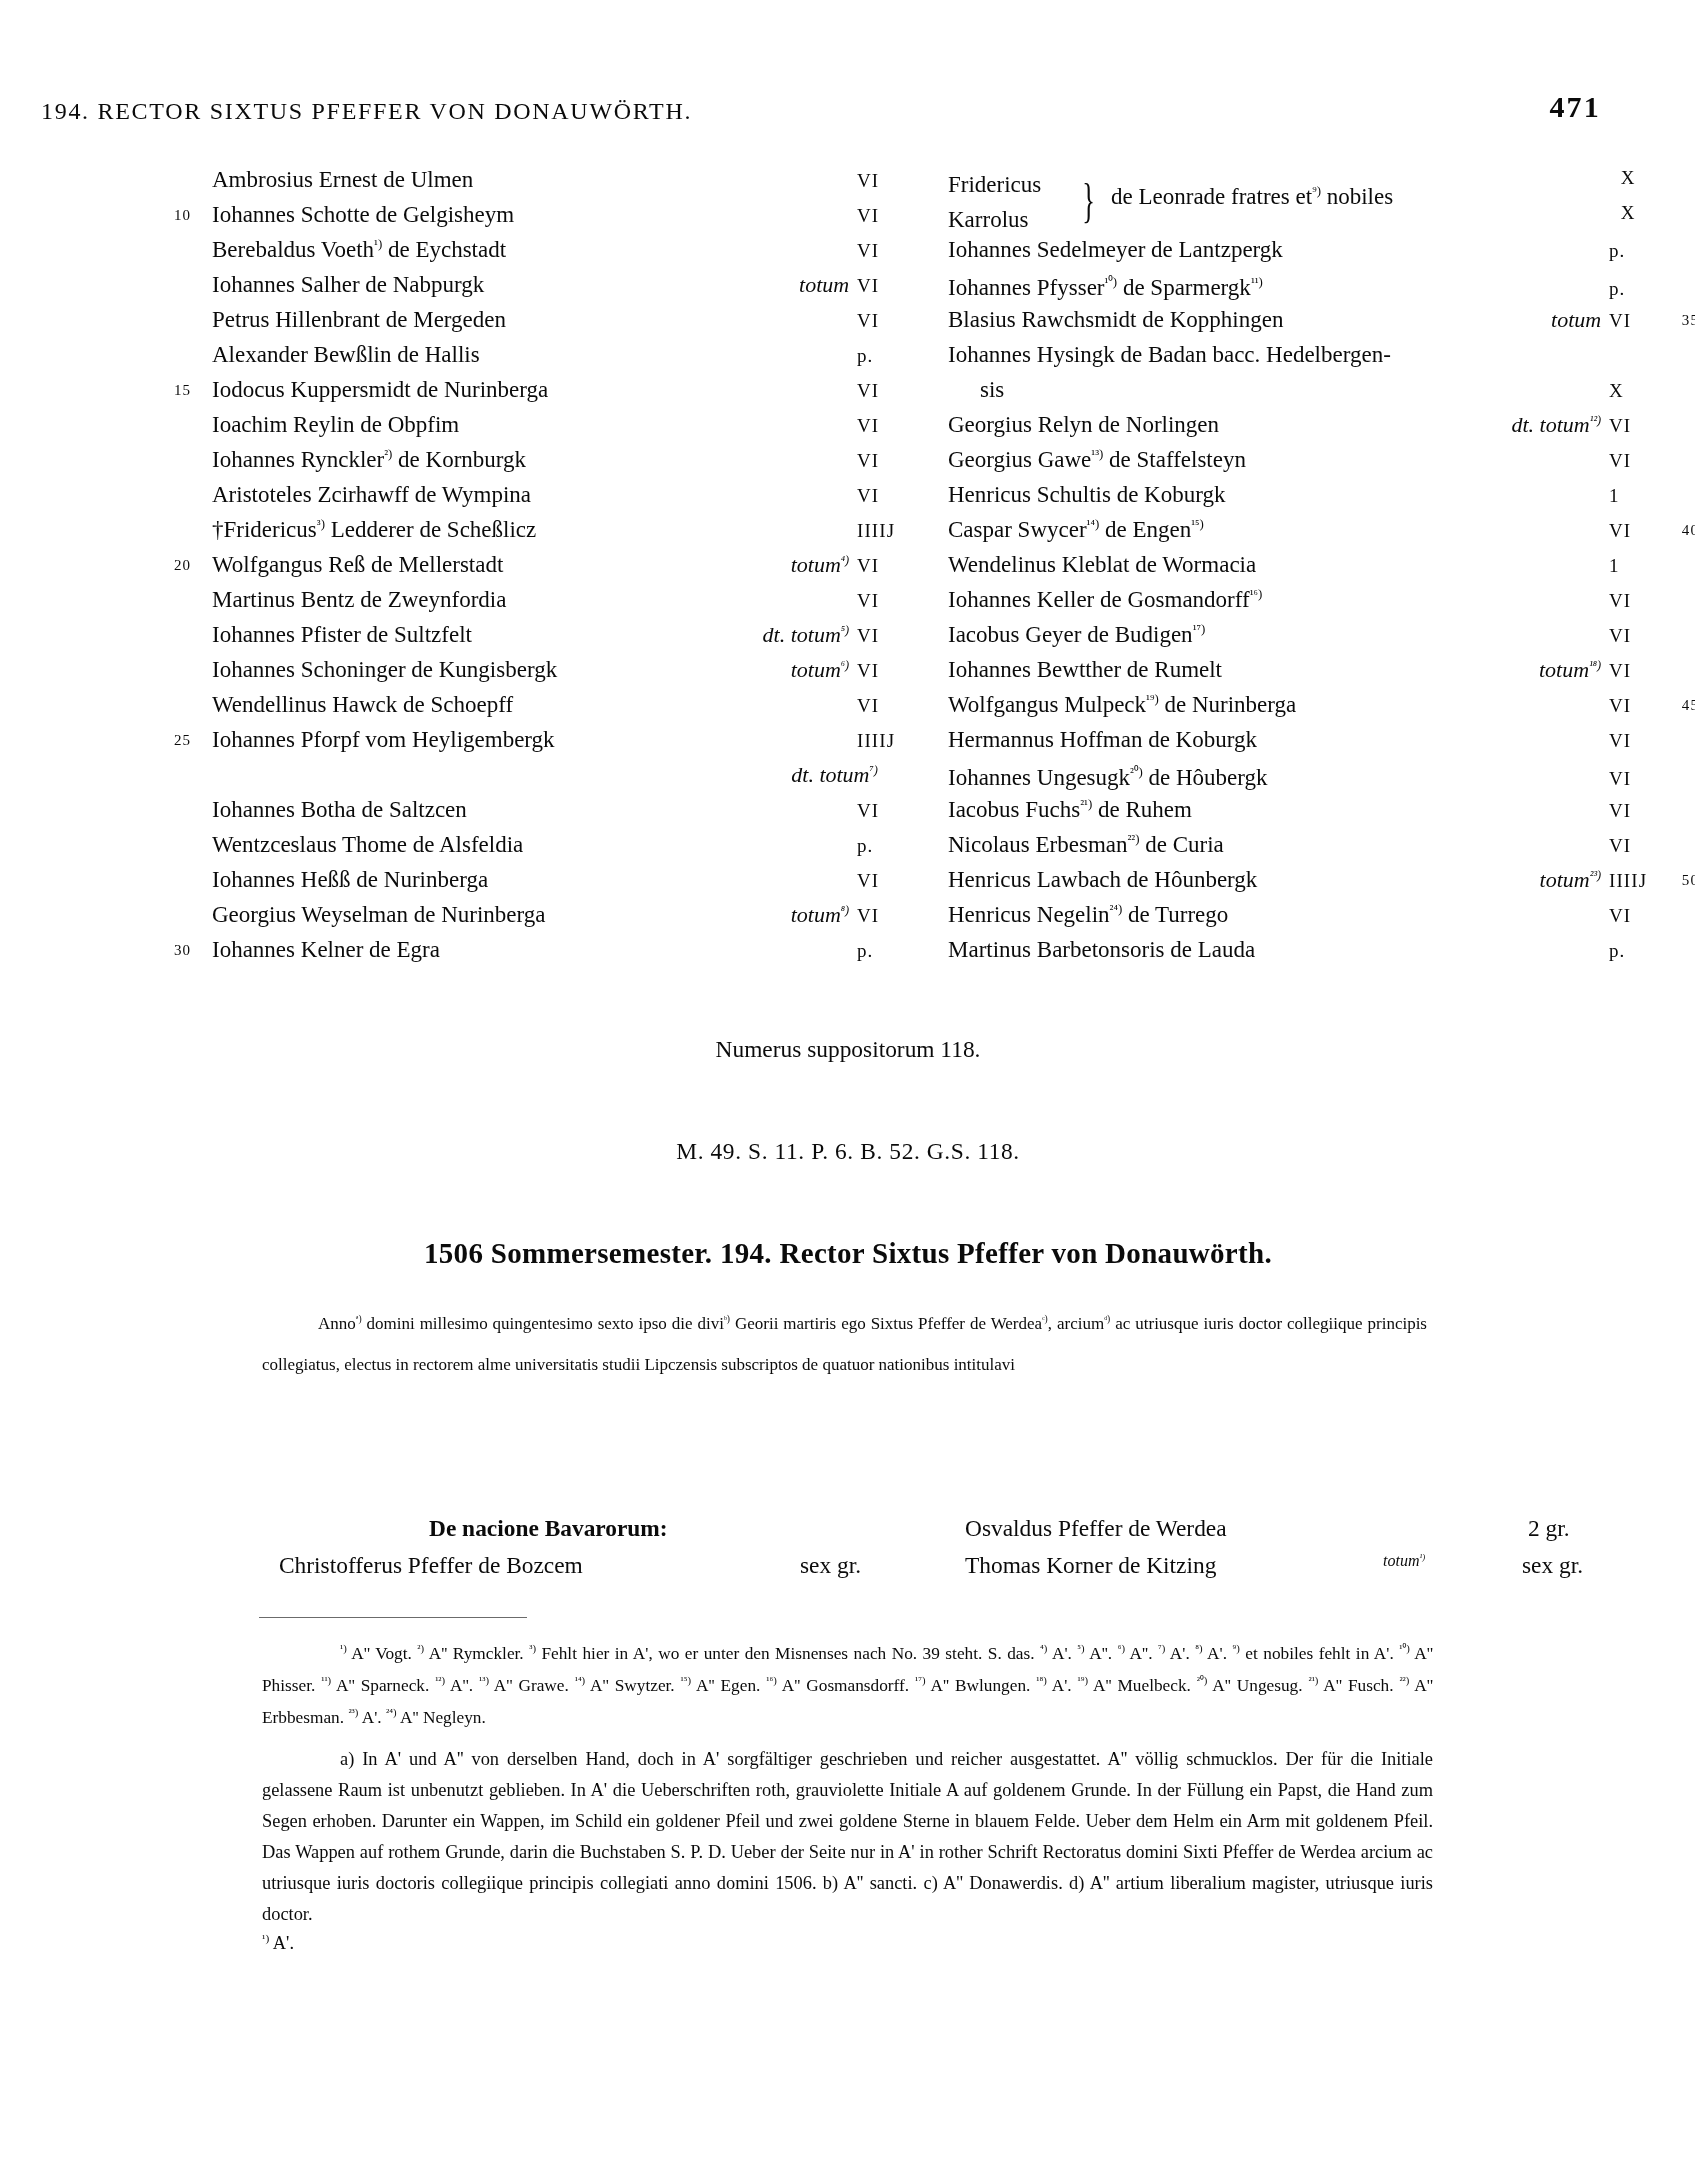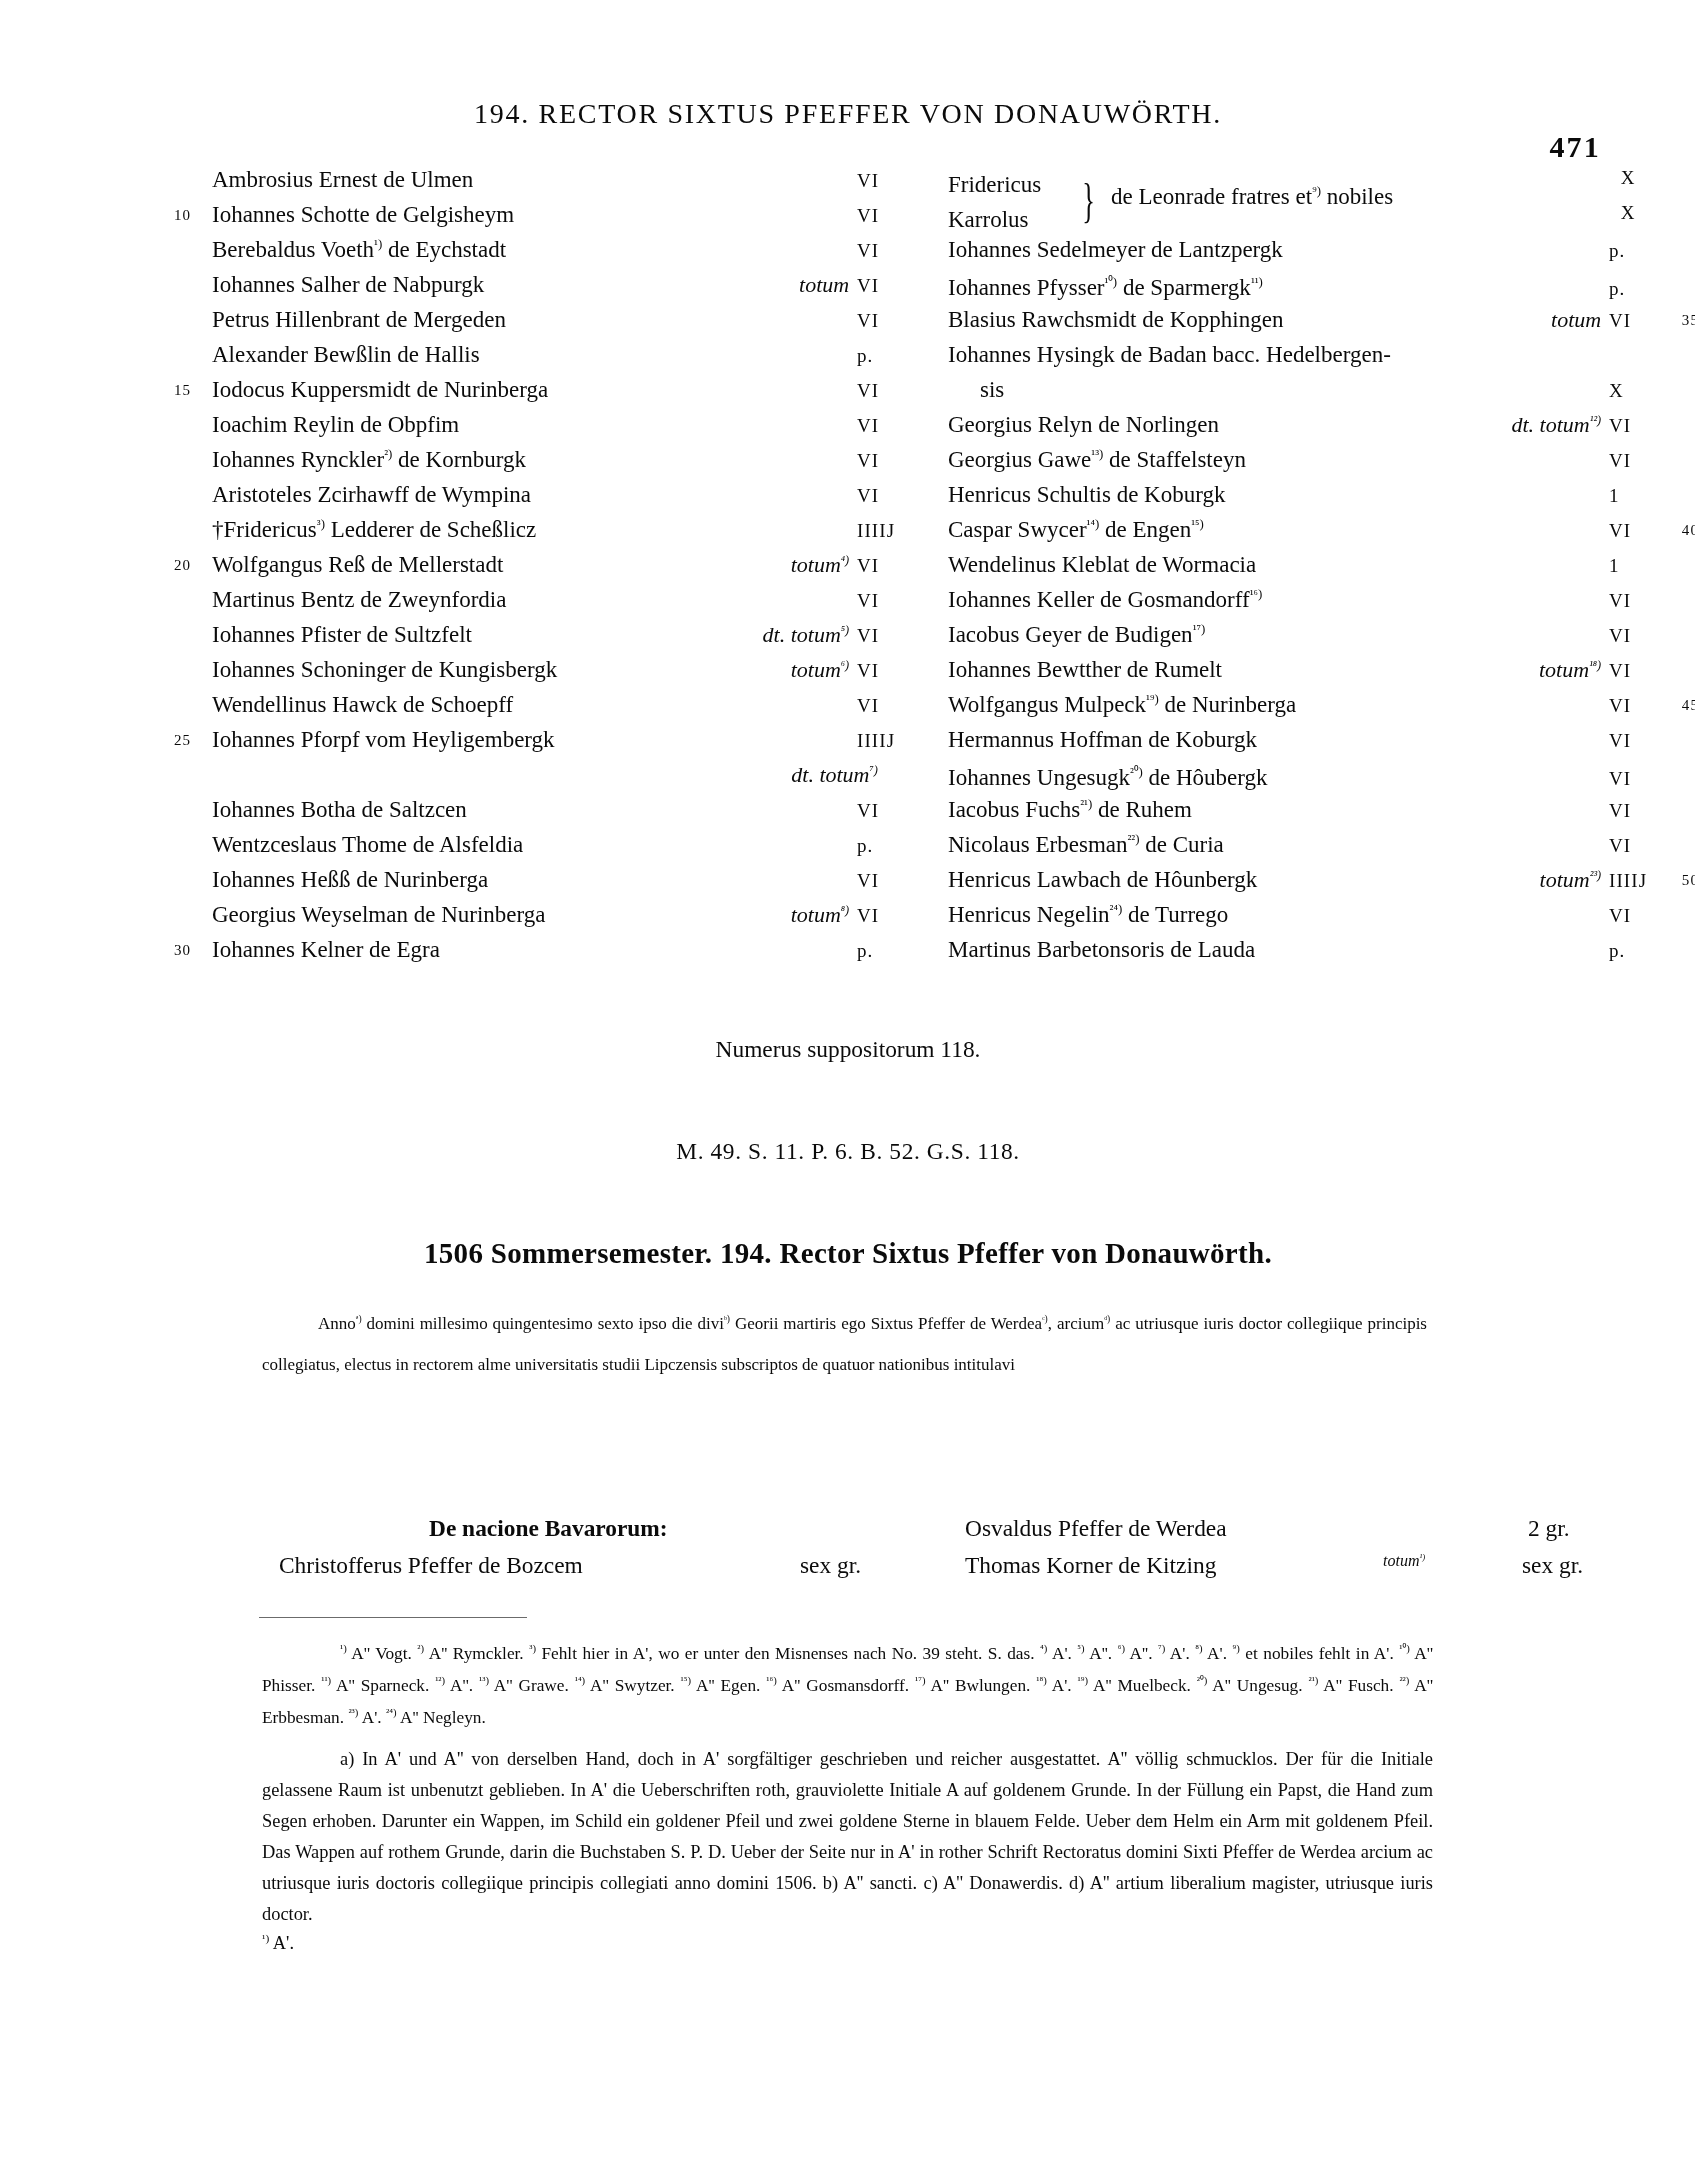--- a/index.html
+++ b/index.html
@@ -11,27 +11,28 @@
     overflow:hidden;
   }
   .page { position:absolute; inset:0; }
 
   
   .runhead {
     position:absolute; left:0; right:0; top:98px;
     display:flex; align-items:baseline;
   }
   .runhead-title {
-    position:absolute; left:0; right:0; text-align:center;
-    font-size:28px; letter-spacing:1.7px;
+    position:absolute; left:0; right:0; 
+    font-size:24px; letter-spacing:1.7px;
     font-family:"Liberation Serif", serif;
+    padding-left:41px;
   }
   .runhead-folio {
     position:absolute; right:95px; top:-7.8px;
-    font-size:30px; font-weight:bold; letter-spacing:2.2px;margin-top:40px;
+    font-size:30px; font-weight:bold; letter-spacing:2.2px;
   }
 
   
   .cols { position:absolute; left:0; top:167px; width:1696px; }
   .col { position:absolute; top:0; }
   .col-left  { left:212px;  width:686px; }
   .col-right { left:948px; width:702px; }
 
   .entry {
     position:relative;

